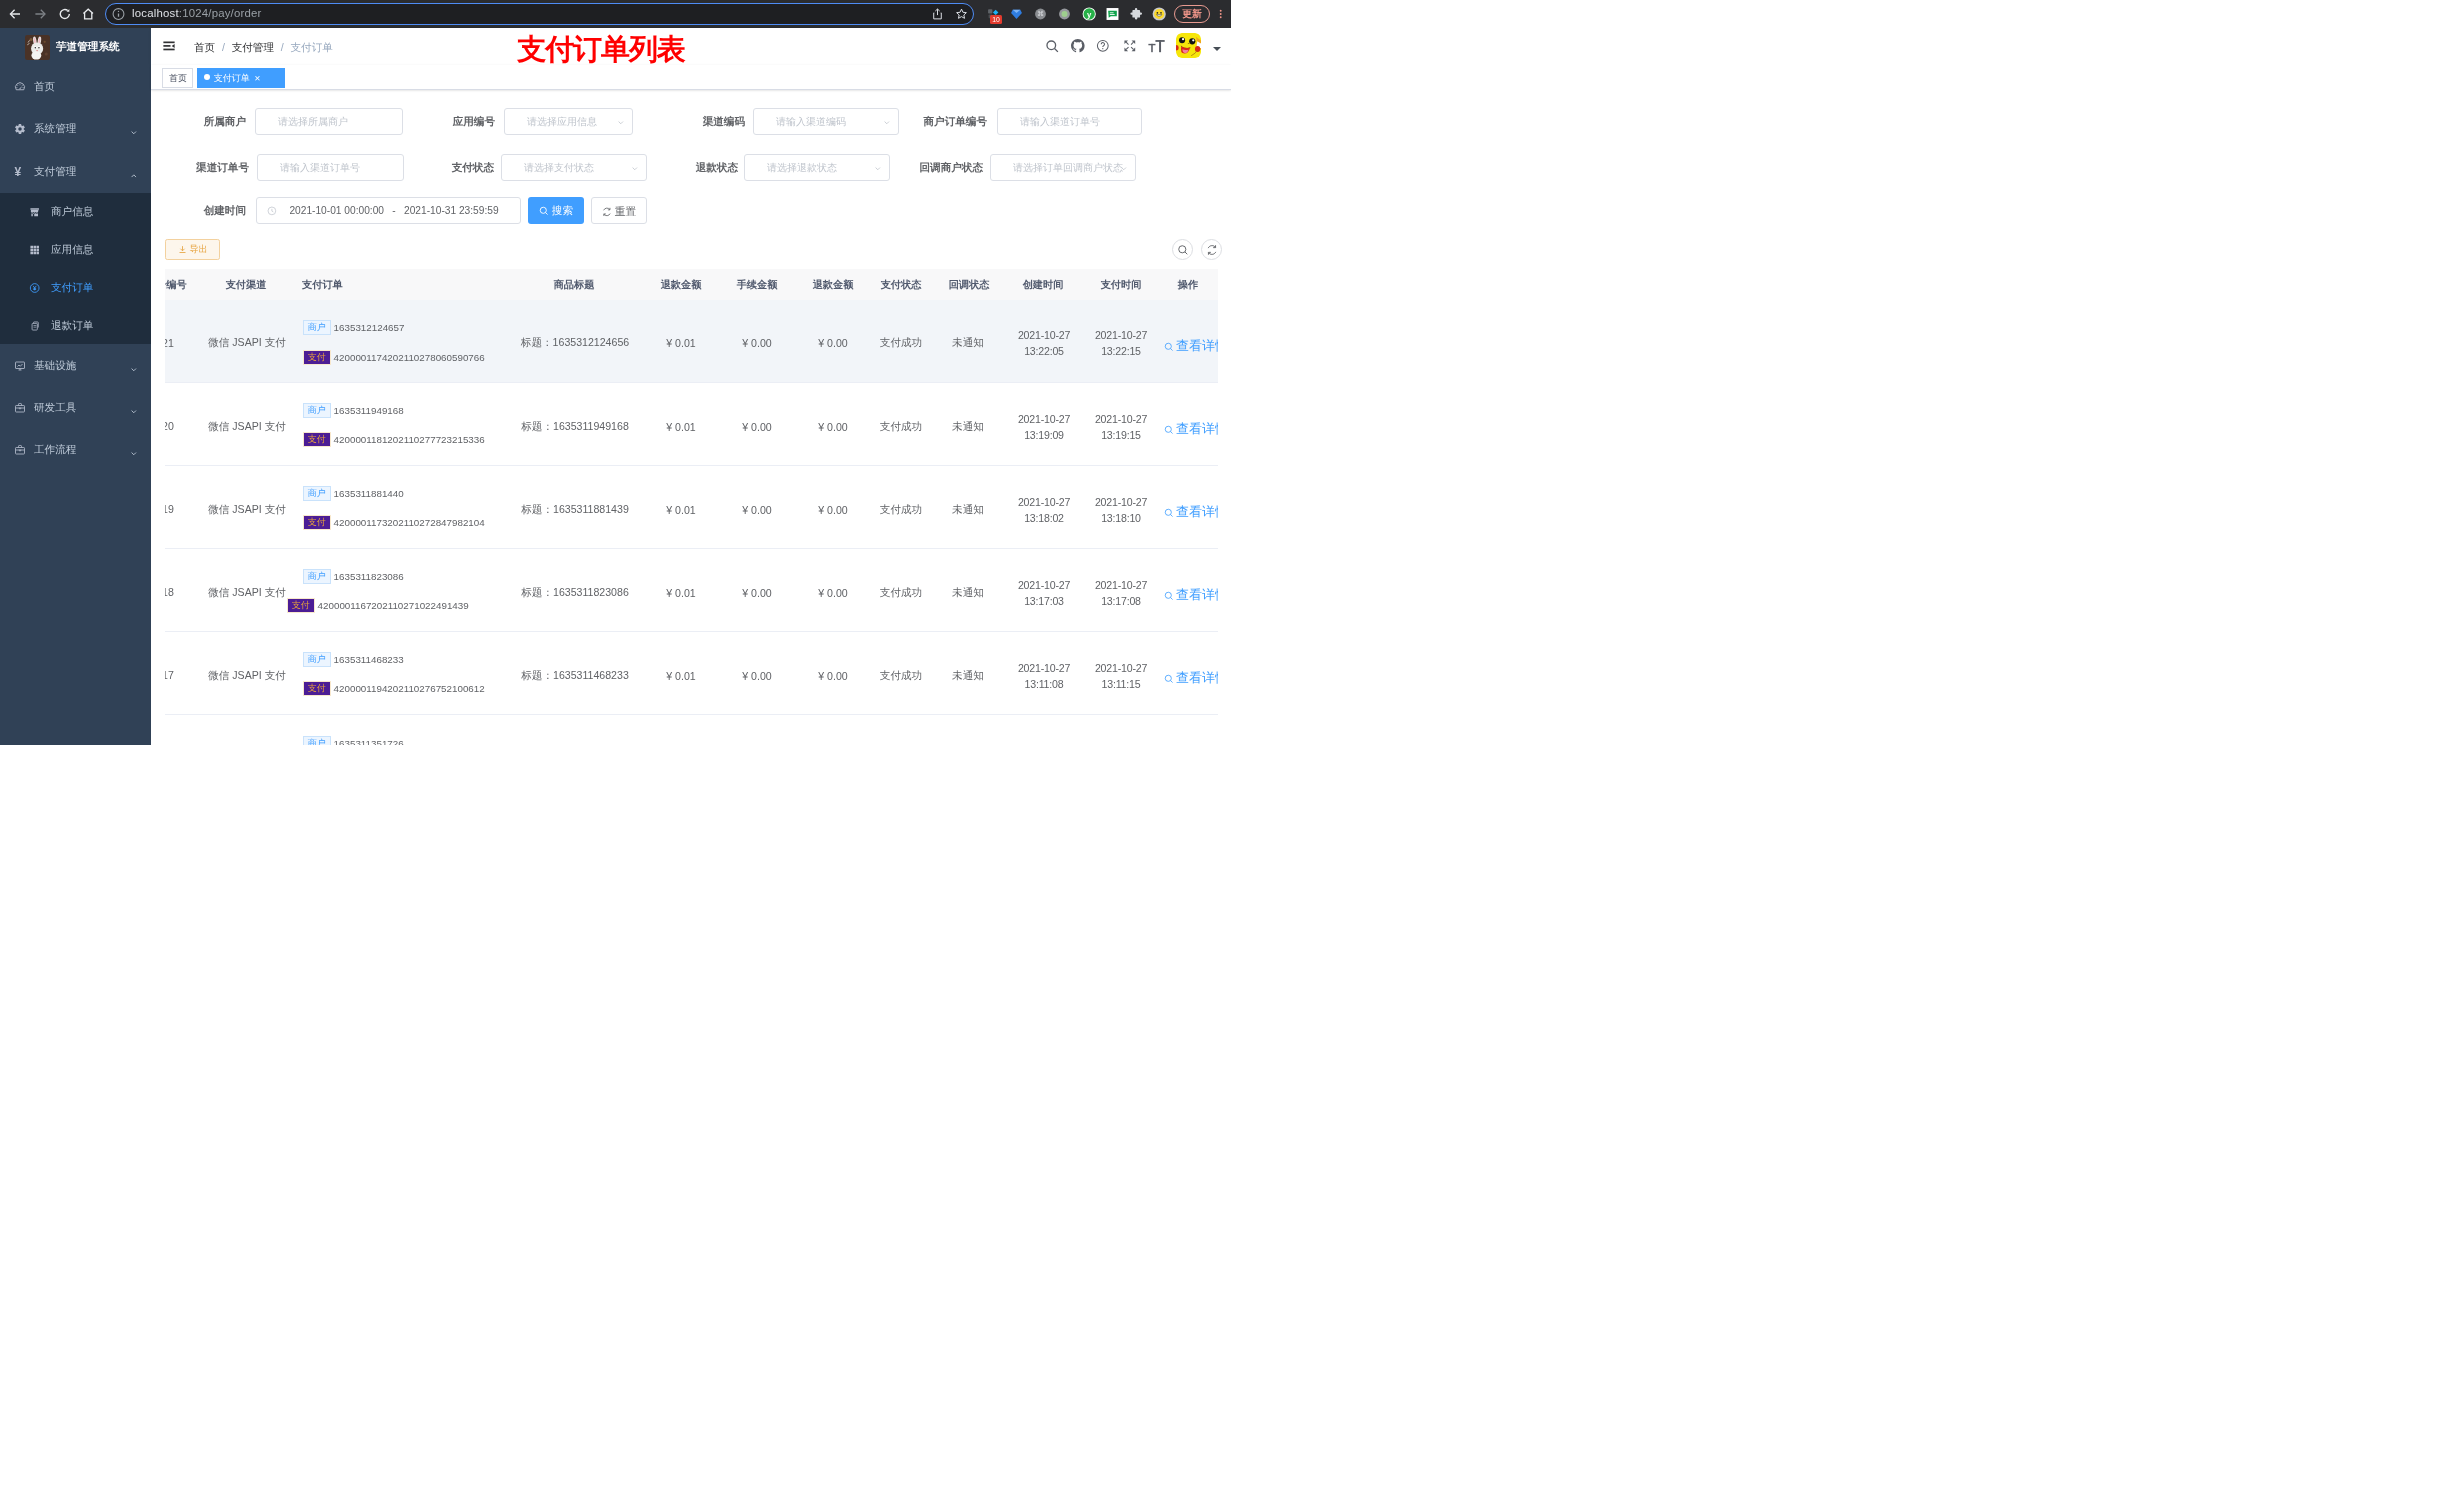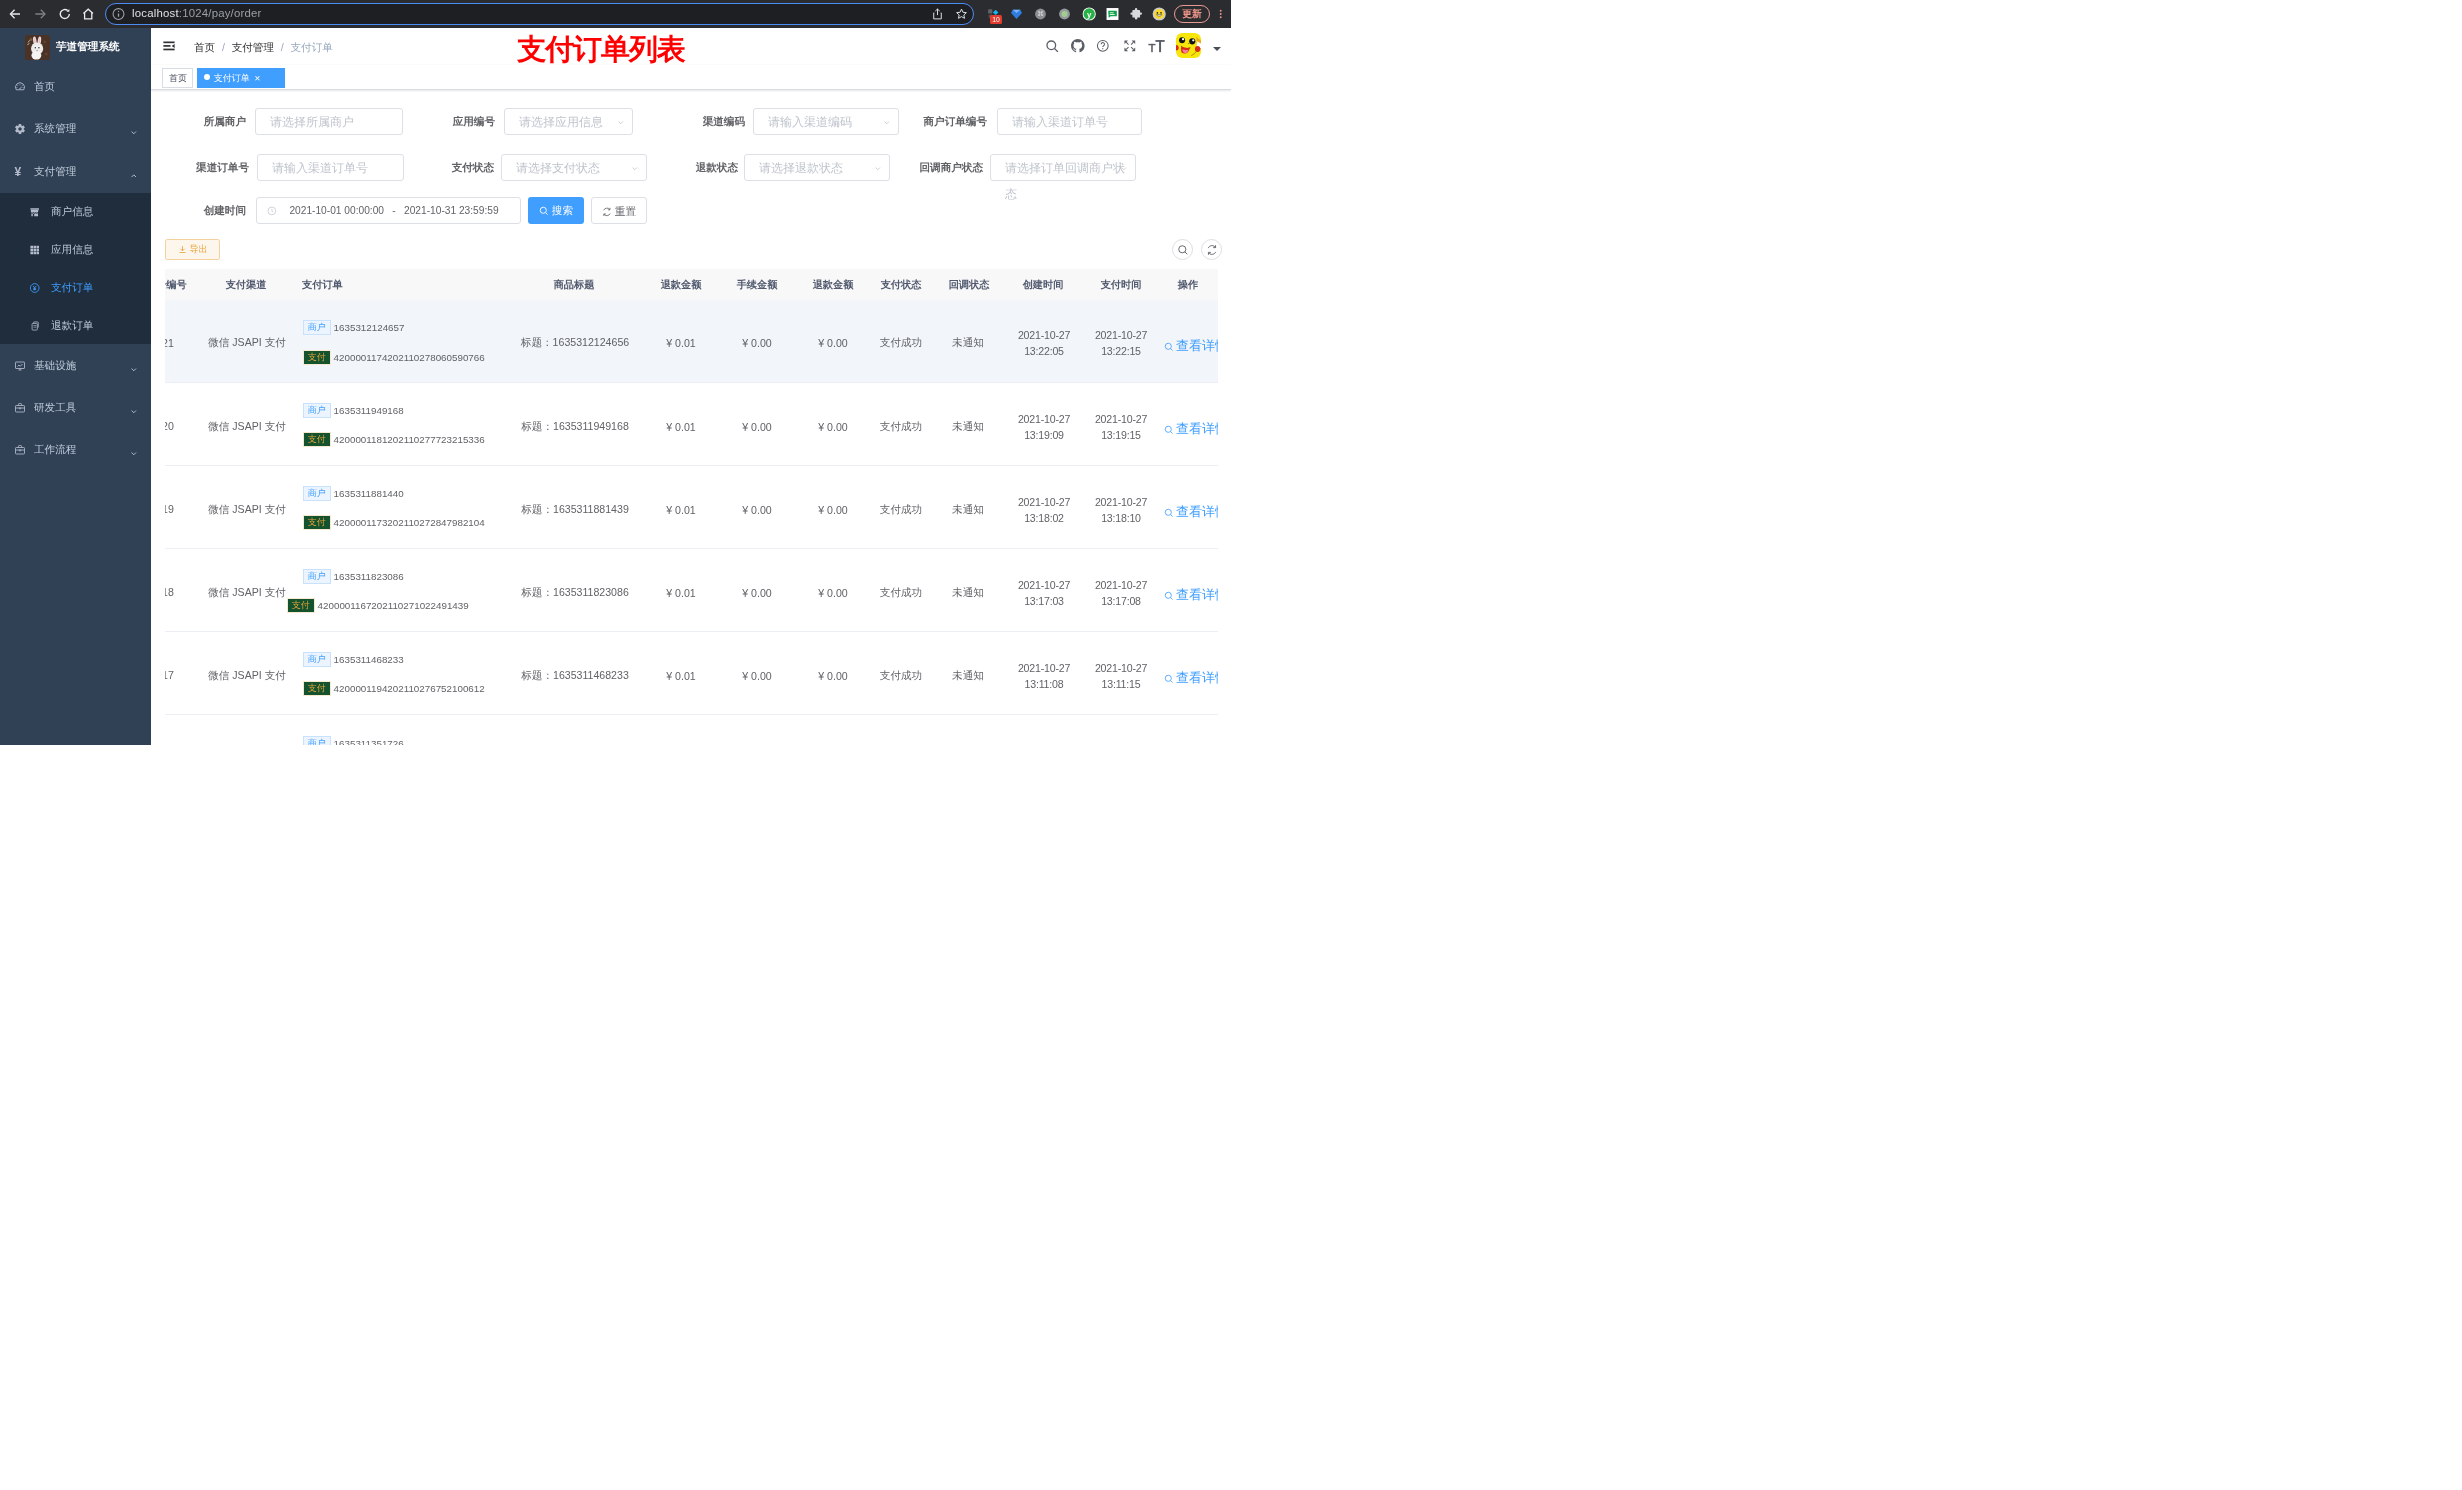--- a/index.html
+++ b/index.html
@@ -44,41 +44,41 @@
 
 
 #tagsbar { position:absolute; left:151px; top:65px; width:1080px; height:25px; background:#fff; border-bottom:0.8px solid #d8dce5; box-shadow:0 0.8px 2.3px 0 rgba(0,0,0,.12), 0 0 2.3px 0 rgba(0,0,0,.04); }
 .tag-item { position:absolute; top:68px; height:19.7px; line-height:18px; border:0.8px solid #d8dce5; background:#fff; color:#495060; font-size:9px; padding:0 6px; white-space:nowrap; }
 .tag-item.active { background:#409eff; border-color:#409eff; color:#fff; }
 .tag-dot { display:inline-block; width:6px; height:6px; border-radius:50%; background:#fff; margin-right:3.8px; position:relative; top:-0.8px; }
 .tag-x { display:inline-block; margin-left:4.5px; font-size:7.6px; }
 
 
 .flabel { position:absolute; font-size:10.6px; font-weight:700; color:#606266; text-align:right; height:27px; line-height:27px; }
-.finput { position:absolute; height:27px; border:0.8px solid #dcdfe6; border-radius:3px; background:#fff; font-size:12px; color:#bfc4cc; line-height:26px; padding-left:14px; }
+.finput { position:absolute; height:27px; border:0.8px solid #dcdfe6; border-radius:3px; background:#fff; font-size:10px; color:#bfc4cc; line-height:26px; padding-left:22px; }
 .fselect-arrow { position:absolute; right:7.6px; top:9.8px; width:7.6px; height:7.6px; }
 .btn { position:absolute; height:27px; border-radius:3px; font-size:10.6px; text-align:center; }
 #btn-search { left:528px; top:197px; width:56px; background:#409eff; color:#fff; line-height:27px; }
 #btn-reset { left:591px; top:197px; width:56px; background:#fff; border:0.8px solid #dcdfe6; color:#606266; line-height:26px; }
 
 
 #btn-export { position:absolute; left:165px; top:239px; width:55px; height:21px; background:#fdf6ec; border:0.8px solid #f3d19e; border-radius:2.3px; color:#e6a23c; font-size:9px; line-height:19.7px; text-align:center; }
 .circ-btn { position:absolute; top:239px; width:21px; height:21px; border:0.8px solid #dcdee2; border-radius:50%; background:#fff; color:#606266; }
 .circ-btn svg { position:absolute; left:50%; top:50%; transform:translate(-50%,-50%); }
 
 
 #table { position:absolute; left:165px; top:269px; width:1053px; height:476px; overflow:hidden; font-size:10.6px; }
 #thead { position:absolute; left:0; top:0; width:1053px; height:31px; background:#f8f8f9; }
 .th { position:absolute; top:0; height:31px; line-height:31px; font-weight:700; color:#515a6e; font-size:10.2px; white-space:nowrap; }
 .tr { position:absolute; left:0; width:1053px; border-bottom:0.8px solid #ebeef5; }
 .td-c { position:absolute; transform:translate(-50%,-50%); white-space:nowrap; color:#606266; text-align:center; }
 .td-l { position:absolute; white-space:nowrap; color:#606266; }
 .tag { display:inline-block; height:15px; line-height:13.6px; padding:0 3.8px; font-size:9px; border-radius:0; vertical-align:middle; }
 .tag-blue { background:#ecf5ff; border:0.8px solid #c9e2fb; color:#409eff; }
-.tag-yel { background:#14532d; border:0.8px solid #f8e8cd; color:#e6a23c; }
+.tag-yel { background:#4c1d95; border:0.8px solid #f8e8cd; color:#e6a23c; }
 .ordnum { font-size:9.8px; color:#606266; margin-left:3px; vertical-align:middle; }
 .datecell { line-height:16px; font-size:10.6px; letter-spacing:-0.2px; }
 .oplink { color:#409eff; font-size:13px;text-align:center; }
 </style>
 </head>
 <body>
 
 <div id="chrome">
 
   <svg class="chrome-ic" style="left:8.3px" width="14.4" height="14.4" viewBox="0 0 24 24" fill="none" stroke="#e8eaed" stroke-width="2.2">

